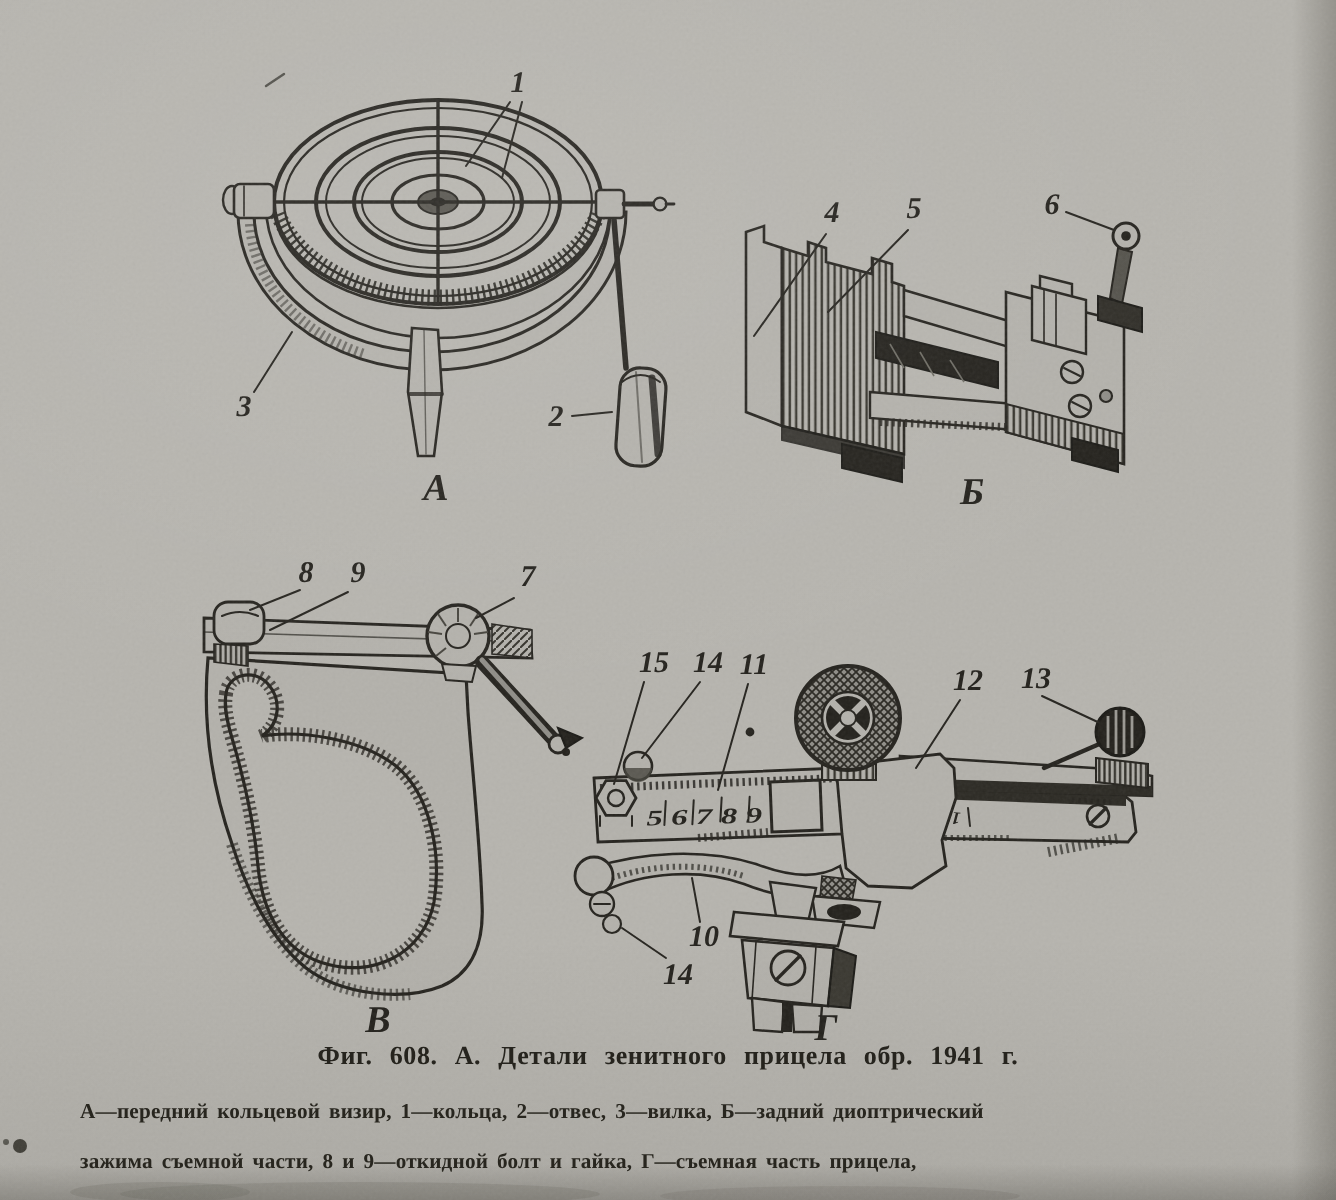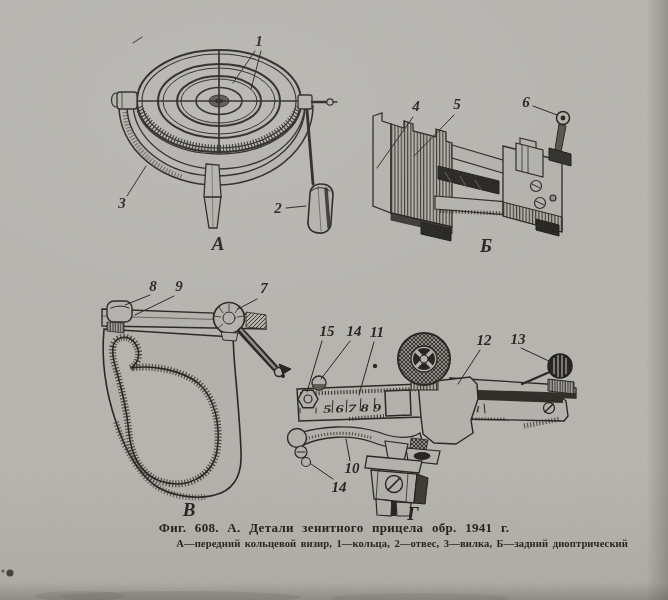--- a/index.html
+++ b/index.html
@@ -21,22 +21,22 @@
   .hz{stroke:#25231e;fill:none;stroke-dasharray:1.2 1.9;}
   
   .co{font:italic 700 15px "Liberation Serif",serif;fill:#23211c;text-anchor:middle;}
   .fl{font:italic 700 19px "Liberation Serif",serif;fill:#23211c;text-anchor:middle;}
   .scale{font:italic 700 11px "Liberation Serif",serif;fill:#23211c;}
   .scale2{font:italic 700 9px "Liberation Serif",serif;fill:#23211c;text-anchor:middle;}
   
   .caption{position:absolute;top:520px;left:0;width:668px;text-align:center;
     font:700 13px "Liberation Serif",serif;color:#26241e;word-spacing:5px;letter-spacing:.3px;}
   .legend{position:absolute;top:538px;left:40px;width:588px;color:#28261f;}
-  .lline{height:11.6px;line-height:11.6px;text-align:right;white-space:nowrap;
-    font:700 10.6px "Liberation Serif",serif;letter-spacing:.1px;word-spacing:1.7px;}
+  .lline{height:11.6px;line-height:11.6px;text-align:left;white-space:nowrap;
+    font:700 10.6px "Liberation Serif",serif;letter-spacing:.1px;word-spacing:1.7px;margin-top:13px;}
 </style>
 </head>
 <body>
 
 <svg class="plate" width="668" height="600" viewBox="0 0 668 600">
   <defs>
     <pattern id="pv" width="3.2" height="6" patternUnits="userSpaceOnUse">
       <rect width="3.2" height="6" fill="#b3b1ab"></rect>
         <rect x="0.7" width="1.2" height="6" fill="#35332c"></rect>
     </pattern>
@@ -350,13 +350,14 @@
   <rect x="0" y="582" width="668" height="18" fill="url(#botsh)"></rect>
   <rect x="0" y="0" width="668" height="600" filter="url(#gn)" opacity="0.08"></rect>
 </svg>
 
 <div class="sheen"></div>
 
 <div class="caption">Фиг. 608. А. Детали зенитного прицела обр. 1941 г.</div>
 
 <div class="legend">
   <div class="lline">А—передний кольцевой визир, 1—кольца, 2—отвес, 3—вилка, Б—задний диоптрический</div>
+  <div class="lline">зажима съемной части, 8 и 9—откидной болт и гайка, Г—съемная часть прицела,</div>
 </div>
 
 </body></html>

